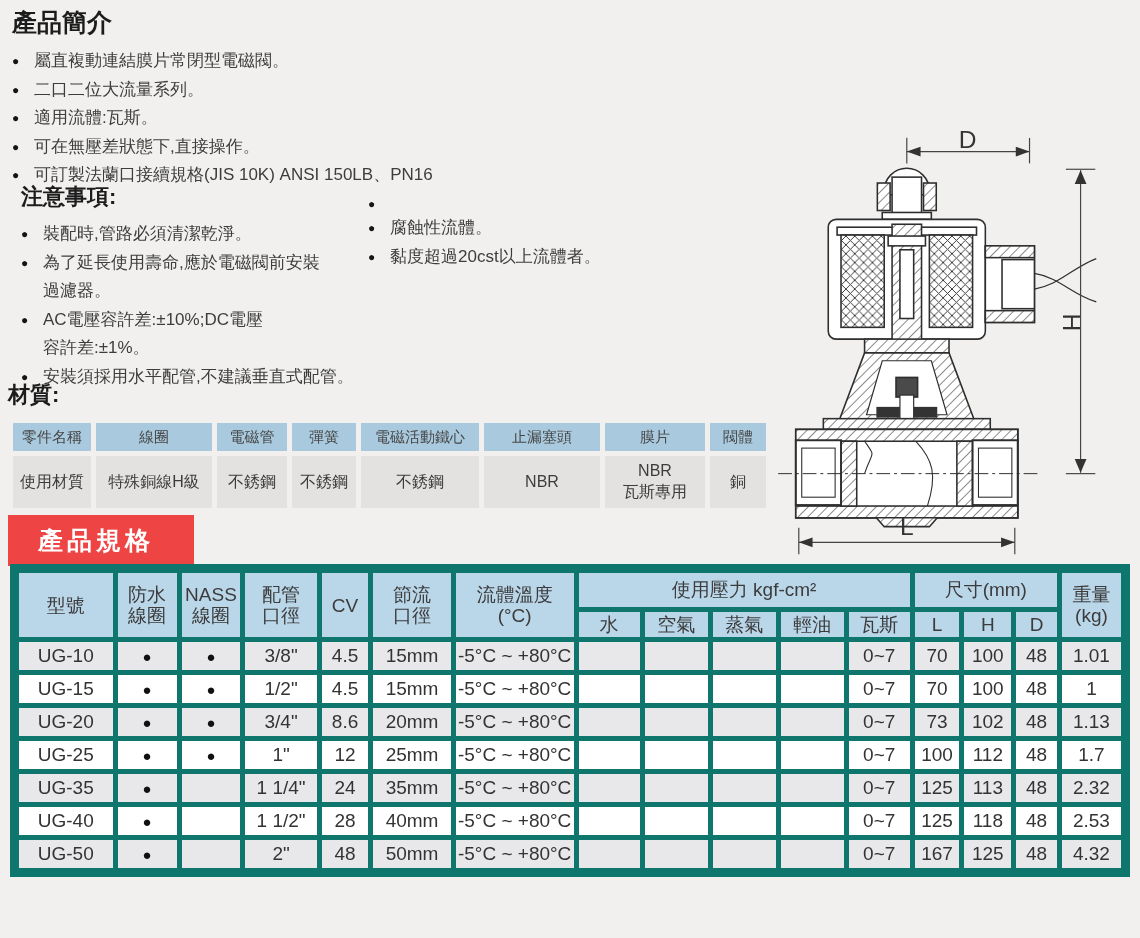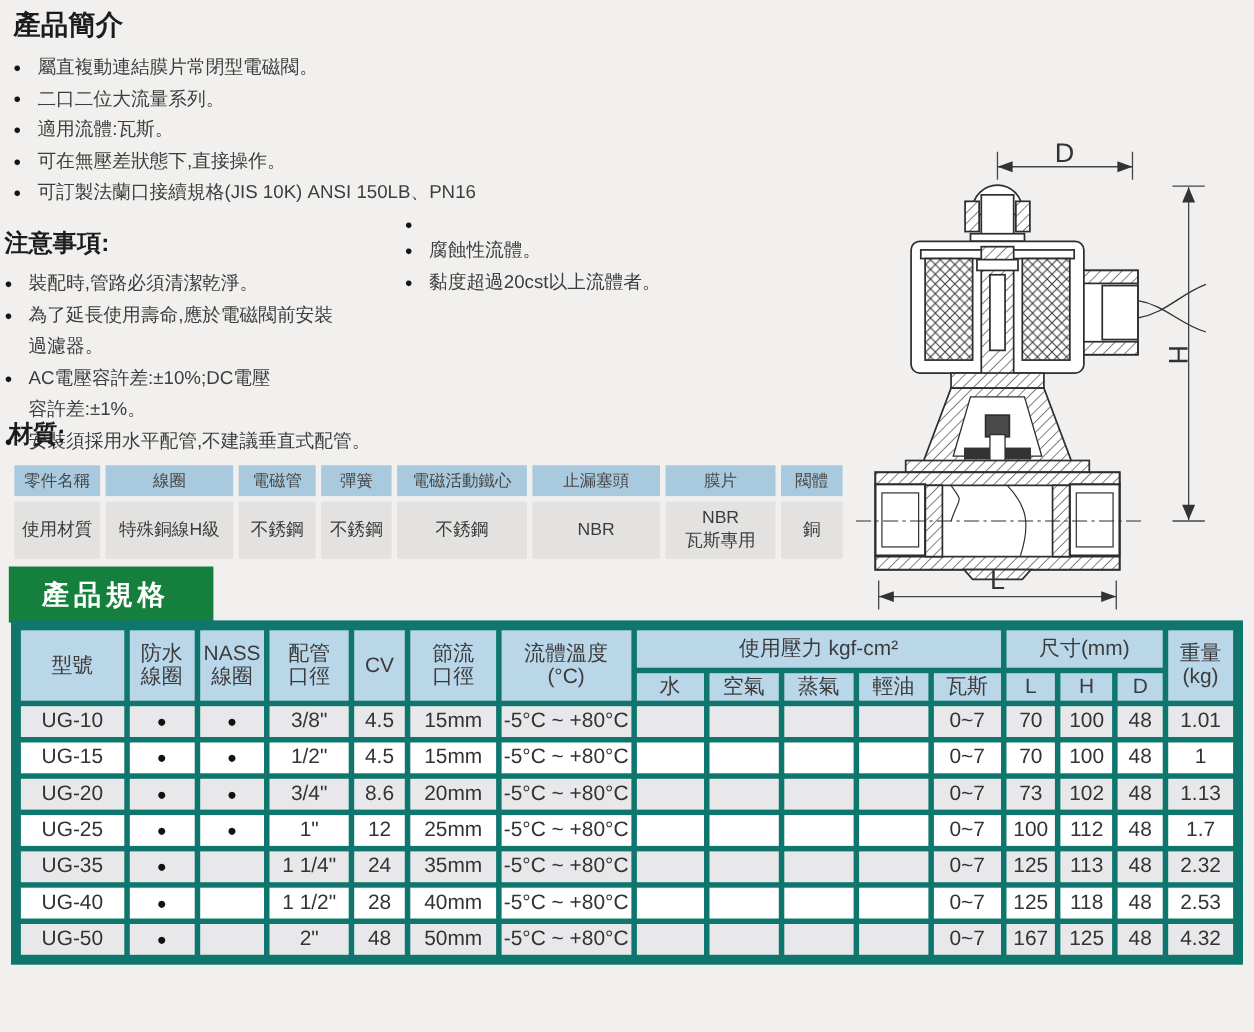--- a/index.html
+++ b/index.html
@@ -12,40 +12,40 @@
     background:#f1f0ee;overflow:hidden;color:#3d3d3d;
   }
   
   .h-big{font-size:25px;font-weight:bold;color:#1c1c1c;margin:0;}
   .h-med{font-size:22px;font-weight:bold;color:#1c1c1c;margin:0;}
   .blist{list-style:none;margin:8px 0 0;padding:0;}
   .blist li{display:flex;align-items:flex-start;font-size:17px;color:#3d3d3d;line-height:1.68;}
   .bullet{flex:none;width:22px;font-size:12px;padding-top:4px;color:#141414;}
   .btext{white-space:pre-line;}
   .sec-intro{position:absolute;left:12px;top:6px;width:760px;}
-  .sec-notes{position:absolute;left:4px;top:182px;width:352px;margin-top:24px;}
+  .sec-notes{position:absolute;left:21px;top:182px;width:352px;}
   .sec-unsuit{position:absolute;left:368px;top:182px;width:392px;}
   .mat-title{position:absolute;left:8px;top:380px;}
   
   .mat-wrap{position:absolute;left:8px;top:418px;}
   table.mat{border-collapse:separate;border-spacing:5px;}
   .mat th{background:#a9cade;color:#474747;font-size:15px;font-weight:normal;
           padding:3px 8px;height:22px;text-align:center;}
   .mat td{background:#e3e2e0;color:#3c3c3c;font-size:16px;text-align:center;
           height:48px;padding:2px 6px;white-space:pre-line;line-height:1.3;}
   .mat th:nth-child(1),.mat td:nth-child(1){min-width:62px;}
   .mat th:nth-child(2),.mat td:nth-child(2){min-width:100px;}
   .mat th:nth-child(3),.mat td:nth-child(3){min-width:54px;}
   .mat th:nth-child(4),.mat td:nth-child(4){min-width:48px;}
   .mat th:nth-child(5),.mat td:nth-child(5){min-width:102px;}
   .mat th:nth-child(6),.mat td:nth-child(6){min-width:100px;}
   .mat th:nth-child(7),.mat td:nth-child(7){min-width:84px;}
   .mat th:nth-child(8),.mat td:nth-child(8){min-width:40px;}
   
-  .banner{position:absolute;left:8px;top:515px;background:#15803d;color:#ffffff;
+  .banner{position:absolute;left:8px;top:515px;background:#ef4444;color:#ffffff;
           font-size:25px;font-weight:bold;padding:9px 40px 9px 30px;letter-spacing:4px;}
   .spec-wrap{position:absolute;left:10px;top:564px;width:1120px;background:#0f766e;
              box-sizing:border-box;padding:4px;}
   table.spec{width:100%;border-collapse:separate;border-spacing:5px;table-layout:fixed;}
   .spec th{background:#bad6e9;color:#3c3c3c;font-weight:normal;font-size:19px;
            line-height:1.12;white-space:pre-line;vertical-align:middle;padding:2px 0;}
   .spec th.group{height:30px;}
   .spec td{background:#ffffff;text-align:center;font-size:19px;color:#333333;
            padding:3px 1px;overflow:hidden;}
   .spec tr.row-odd td{background:#e8e8eb;}

